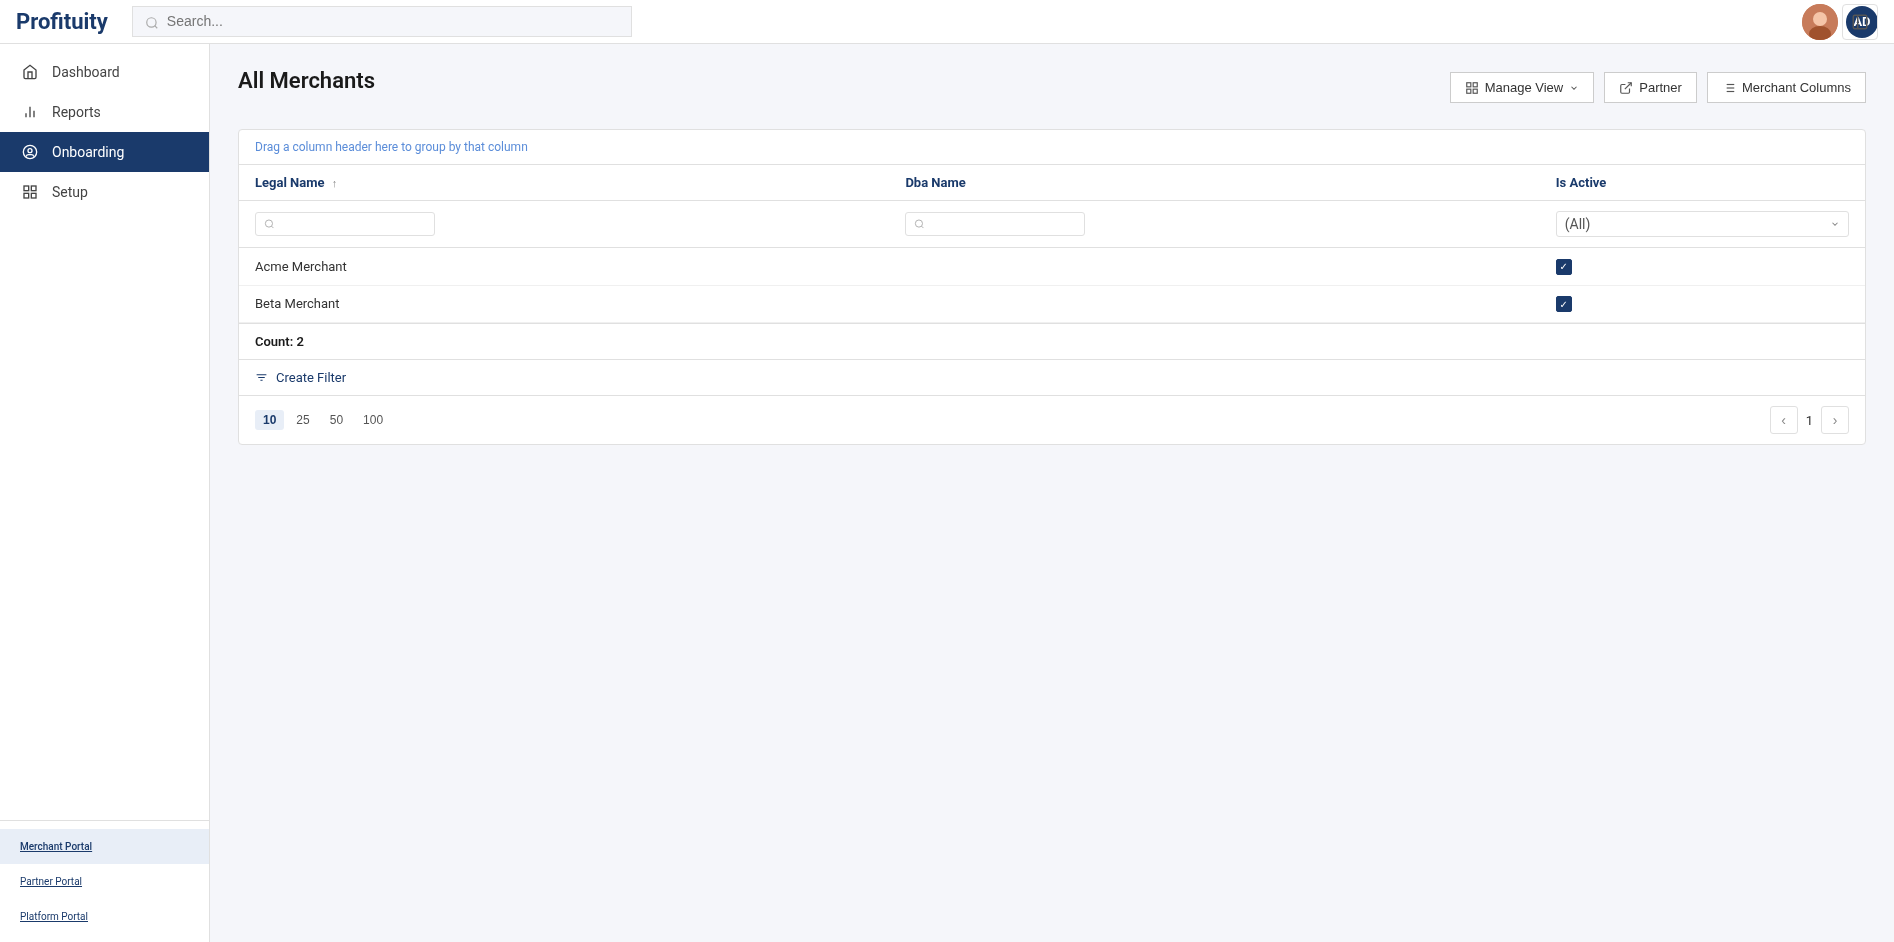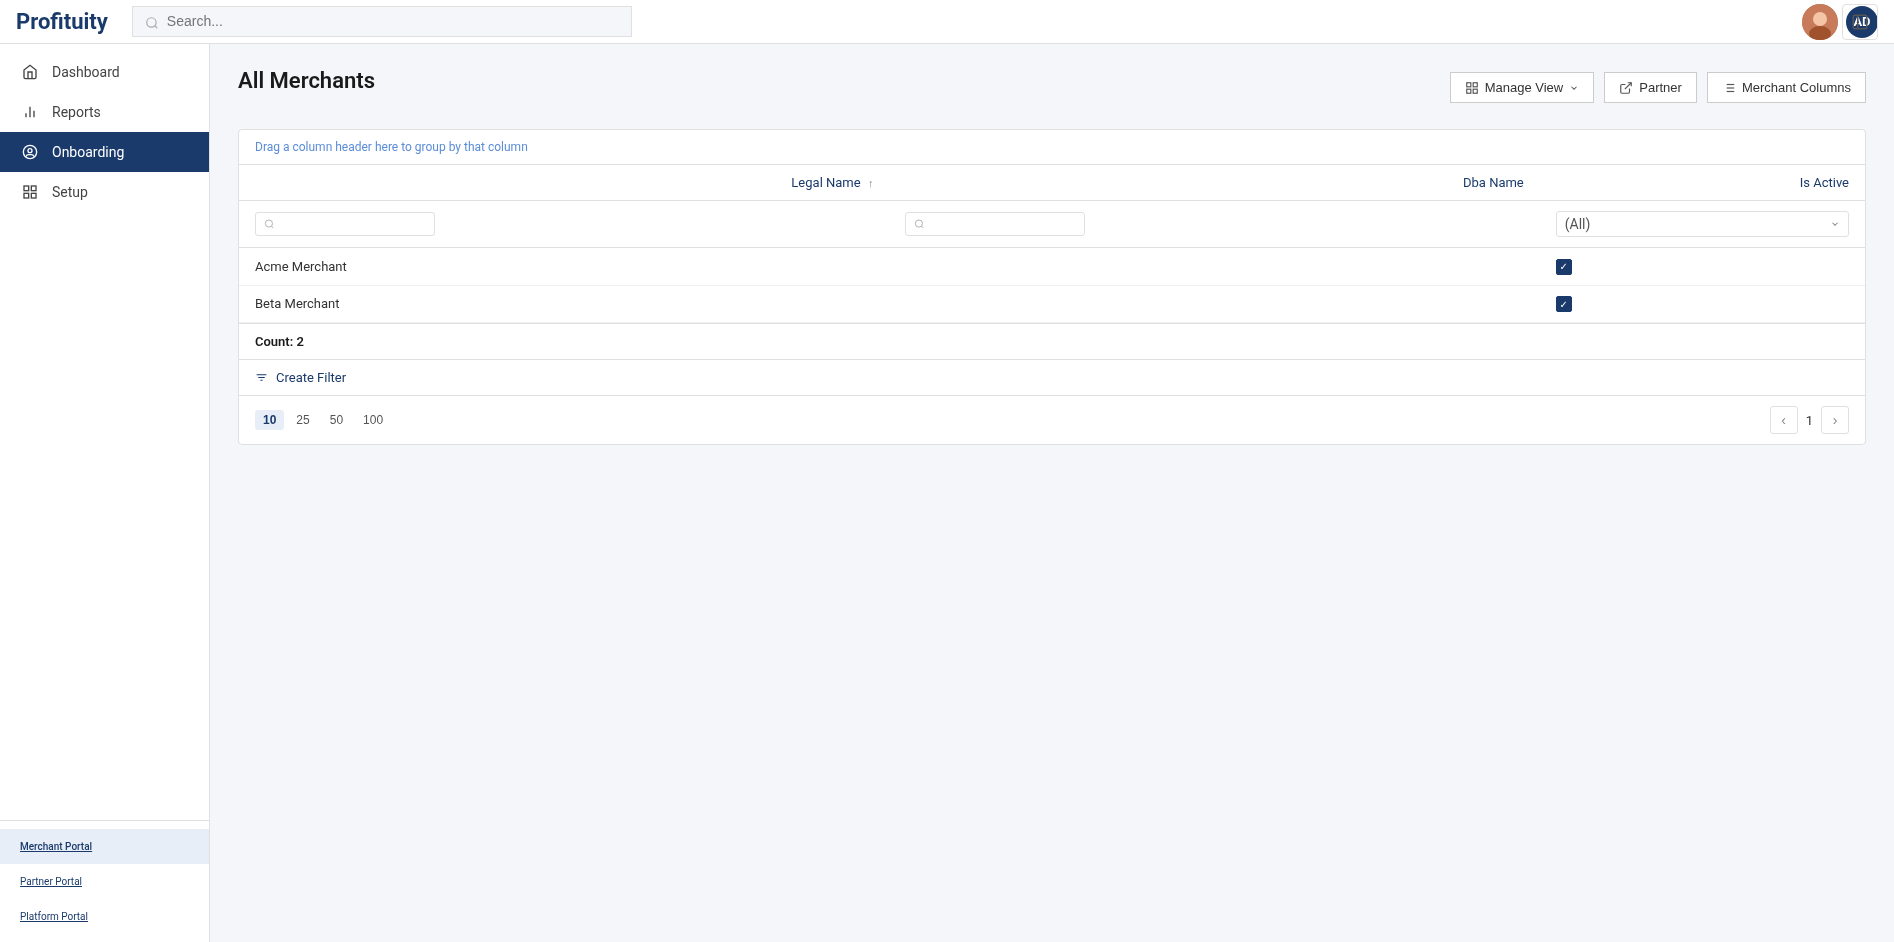--- a/index.html
+++ b/index.html
@@ -203,23 +203,23 @@
 
     .data-table {
       width: 100%;
       border-collapse: collapse;
     }
     .data-table thead tr {
       border-bottom: 1px solid #e0e0e0;
     }
     .data-table th {
       padding: 10px 16px;
-      text-align: right;
-      font-size: 13px;
-      font-weight: 400;
+      text-align: left;
+      font-size: 13px;
+      font-weight: 700;
       color: #1a3a6b;
       border-bottom: 1px solid #e0e0e0;
       background: #fff;
     }
     .data-table th .sort-icon {
       color: #888;
       margin-left: 4px;
       font-size: 11px;
     }
     .filter-row td {

